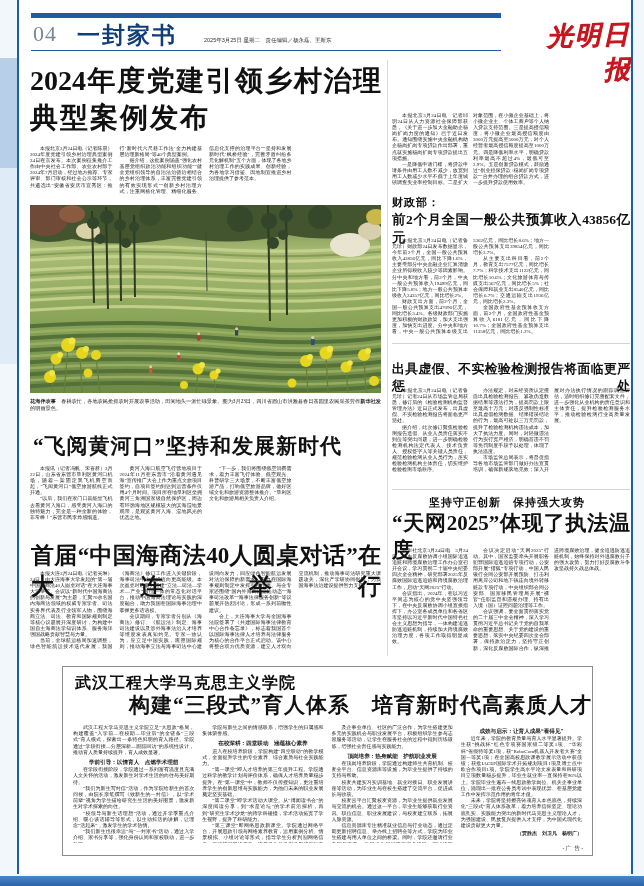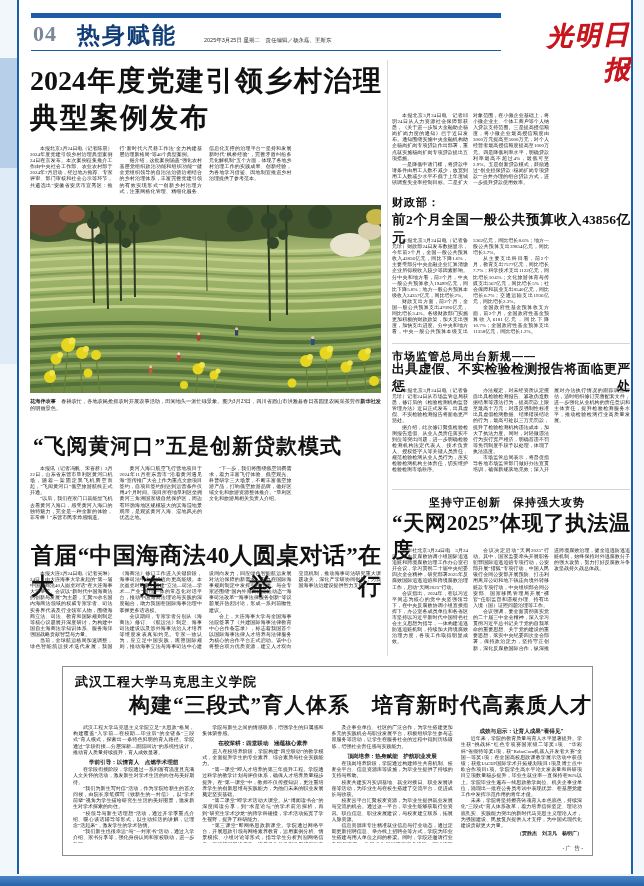--- a/index.html
+++ b/index.html
@@ -14,21 +14,21 @@
   .edge-strip-a{position:absolute;left:0;top:58px;width:17px;height:110px;background:#b7cfe9;}
   .edge-strip-b{position:absolute;left:0;top:168px;width:17px;height:196px;background:#dfecf8;}
   .page-line-left{position:absolute;left:17px;top:0;width:2px;height:874px;background:#1b5ea9;}
   .page-line-right{position:absolute;left:631px;top:0;width:2px;height:874px;background:#1b5ea9;}
   .bottom-band{position:absolute;left:0;top:876px;width:644px;height:10px;background:linear-gradient(#4a86c6,#2a63a8);}
   .page{position:absolute;left:19px;top:0;width:612px;height:874px;background:#ffffff;}
 
   
   .mast-bar{position:absolute;left:12px;top:13px;width:470px;height:5px;background:#1d5ca7;}
   .mast-rule{position:absolute;left:12px;top:50px;width:470px;height:1px;background:#1d5ca7;}
-  .mast-num{position:absolute;left:14px;top:21px;font-size:22px;font-weight:700;color:#7a8699;letter-spacing:1px;}
+  .mast-num{position:absolute;left:14px;top:21px;font-size:22px;font-weight:400;color:#7a8699;letter-spacing:1px;}
   .mast-section{position:absolute;left:58px;top:20px;font-size:23px;font-weight:800;color:#123e78;letter-spacing:2px;}
   .mast-date{position:absolute;left:185px;top:37px;font-size:5.5px;color:#333;}
   .mast-brand{position:absolute;left:512px;top:18px;width:100px;text-align:right;
     font-family:"DejaVu Serif","Liberation Serif",serif;font-style:italic;font-weight:bold;
     font-size:26px;color:#c9161e;letter-spacing:2px;transform:rotate(-1.5deg);
     text-shadow:0.4px 0.4px 0 #c9161e;}
 
   
   .v-divider{position:absolute;left:368px;top:60px;width:1px;height:596px;background:#d9d9d9;}
   .h-divider{position:absolute;left:373px;width:238px;height:1px;background:#d4d4d4;}
@@ -66,21 +66,21 @@
   .r1-body{top:113px;height:78px;}
   .r2-title{top:211px;font-size:13.5px;line-height:18px;}
   .r2-body{top:238px;height:100px;}
   .r3-title{top:361px;font-size:12.8px;line-height:17px;}
   .r3-body{top:388px;height:88px;}
   .r4-title{top:510px;font-size:21px;line-height:27px;}
   .r4-body{top:548px;height:106px;}
 
   
   .ad-box{position:absolute;left:43px;top:666px;width:531px;height:190px;border:1px solid #8c8c8c;background:#fff;box-sizing:border-box;}
-  .ad-org{position:absolute;left:12px;top:6px;font-size:13px;font-weight:800;color:#111;letter-spacing:1px;text-align:center;}
+  .ad-org{position:absolute;left:12px;top:6px;font-size:16px;font-weight:800;color:#111;letter-spacing:1px;text-align:center;}
   .ad-title{position:absolute;left:0;top:24px;width:100%;text-align:right;font-weight:900;font-size:21px;color:#111;letter-spacing:1px;}
   .ad-cols{position:absolute;left:10px;top:58px;width:509px;height:118px;display:flex;gap:8px;}
   .ad-col{flex:1 1 0;font-size:5px;line-height:6.2px;color:#1b1b1b;text-align:justify;overflow:hidden;
     font-family:"Liberation Serif","DejaVu Serif",serif;}
   .ad-col p{margin:0;text-indent:2em;}
   .ad-subhead{font-family:"Liberation Sans","DejaVu Sans",sans-serif;font-weight:bold;font-size:5.6px;
     text-align:center;text-indent:0;margin:3px 0 2px 0;}
   .ad-credit{text-align:right;margin-top:2px;font-weight:bold;}
   .ad-mark{position:absolute;right:8px;bottom:2px;font-size:5.6px;color:#222;letter-spacing:1px;}
 </style>
@@ -90,21 +90,21 @@
 <div class="edge-strip-a"></div>
 <div class="edge-strip-b"></div>
 <div class="page-line-left"></div>
 <div class="page-line-right"></div>
 <div class="bottom-band"></div>
 
 <div class="page">
 
   <div class="mast-bar"></div>
   <div class="mast-num serif">04</div>
-  <div class="mast-section">热身赋能</div>
+  <div class="mast-section">一封家书</div>
   <div class="mast-date">2025年3月25日  星期二　责任编辑／杨永磊、王斯东</div>
   <div class="mast-brand">光明日报</div>
   <div class="mast-rule"></div>
 
   <div class="v-divider"></div>
 
   <div class="lead-title serif">
     <div class="l1">2024年度党建引领乡村治理</div>
     <div class="l2">典型案例发布</div>
   </div>
@@ -244,21 +244,21 @@
           <circle cx="300" cy="144" r="3.2"></circle>
           <circle cx="338" cy="146" r="3"></circle>
         <circle cx="320" cy="158" r="2.8"></circle>
       </g>
     </svg>
   </div>
   <div class="caption serif-body">
     <span class="credit">新华社发</span><b>花海伴农事</b>　<span>春耕农忙，各地农民抢抓农时开展农事活动，田间地头一派忙碌景象。图为3月23日，四川省眉山市洪雅县春日茶园里农民采茶劳作的明丽景色。</span>
   </div>
 
-  <div class="feiyue-title serif">“飞阅黄河口”五是创新贷款模式</div>
+  <div class="feiyue-title serif">“飞阅黄河口”坚持和发展新时代</div>
   <div class="feiyue-body body-text serif-body">
       <p>本报讯（记者冯帆、宋喜群）3月22日，山东省东营市垦利区黄河口机场，随着一架固定翼飞机腾空而起，“飞阅黄河口”低空旅游航线正式开通。</p>
       <p>“以后，我们在家门口就能坐飞机去看黄河入海口，感受黄河入海口的独特魅力，完全是一种全新的体验，非常棒！”东营市民李烨感慨道。</p>
       <p>黄河入海口航空飞行营地项目于2024年11月在东营市“沿着黄河遇见海”宣传推广大会上作为重点文旅项目签约，自项目签约到达到运营条件仅用4个月时间。项目所在地垦利区坐拥黄河三角洲国家级自然保护区，周边有环渤海地区规模较大的滨海湿地景观带，是观览黄河入海、湿地风光的优选之地。</p>
       <p>“下一步，我们将围绕低空消费需求，着力丰富飞行体验、低空观光、科普研学三大场景，不断丰富低空旅游产品，打响低空旅游品牌，做好区域文化和旅游资源整体推介。”垦利区文化和旅游局相关负责人介绍。</p>
     </div>
 
   <div class="haishang-title serif">首届“中国海商法40人圆桌对话”在大连举行</div>
   <div class="haishang-body body-text serif-body">
       <p>本报大连3月24日电（记者吴琳）24日，由大连海事大学发起的“第一届中国海商法40人圆桌对话”在大连海事大学举行。会议以“新时代中国海商法的创新与发展”为主题，汇聚70余名国内海商法领域的权威专家学者、司法实务界代表及行业领军人物，围绕海商立法、司法、教育和国际规则制定等核心议题展开深度研讨，为构建中国自主海商法学知识体系、服务海洋强国战略贡献智慧与力量。</p>
@@ -276,21 +276,20 @@
   <div class="r-title r2-title serif">前2个月全国一般公共预算收入43856亿元</div>
   <div class="r-body r2-body body-text serif-body">
       <p>本报北京3月24日电（记者鲁元珍）财政部24日发布数据显示，今年前2个月，全国一般公共预算收入43856亿元，同比下降1.6%，主要受部分中央金融企业汇算清缴企业所得税收入较少等因素影响。分中央和地方看，前2个月，中央一般公共预算收入19499亿元，同比下降5.8%；地方一般公共预算本级收入24357亿元，同比增长2%。</p>
       <p>财政支出方面，前2个月，全国一般公共预算支出47096亿元，同比增长3.4%。各级财政部门实施更加积极的财政政策，加大支出强度，加快支出进度。分中央和地方看，中央一般公共预算本级支出5362亿元，同比增长8.6%；地方一般公共预算支出39854亿元，同比增长3.7%。</p>
       <p>从主要支出科目看，前2个月，教育支出7577亿元，同比增长7.7%；科学技术支出1122亿元，同比增长10.6%；文化旅游体育与传媒支出567亿元，同比增长5%；社会保障和就业支出8540亿元，同比增长6.7%；交通运输支出1936亿元，同比增长2.3%。</p>
       <p>全国政府性基金预算收支方面，前2个月，全国政府性基金预算收入6181亿元，同比下降10.7%；全国政府性基金预算支出11358亿元，同比增长1.2%。</p>
     </div>
 
   <div class="h-divider" style="top:343px;"></div>
 
-  <div class="kicker" style="top:349px;">市场监管总局出台新规——</div>
   <div class="r-title r3-title serif">出具虚假、不实检验检测报告将面临更严惩处</div>
   <div class="r-body r3-body body-text serif-body">
       <p>本报北京3月24日电（记者鲁元珍）记者24日从市场监管总局获悉，修订后的《检验检测机构监督管理办法》近日正式发布，出具虚假、不实检验检测报告将面临更严惩处。</p>
       <p>据介绍，此次修订聚焦检验检测报告造假、从业人员责任落实不到位等突出问题，进一步明确检验检测机构法定代表人、技术负责人、授权签字人等关键人员责任，规范检验检测从业人员行为，压实检验检测机构主体责任，切实维护检验检测市场秩序。</p>
       <p>办法规定，对未经资质认定擅自出具检验检测报告、篡改伪造数据结果等违法行为，提高罚款上限至最高十万元；对违反强制性标准出具虚假检测数据、结果错误结论的行为，最高可处以三万元罚款，提升了检验检测机构违法成本，加大了执法力度。同时，对轻微违法行为实行宽严相济，明确首违不罚等免罚制度手段予以处理，体现了执法温度。</p>
       <p>市场监管总局表示，将督促指导各地市场监管部门做好办法宣贯培训，确保新规落地见效；深入开展对办法执行情况的跟踪调查评估，适时组织修订完善配套文件，进一步强化从业机构的责任意识和主体责任，提升检验检测服务水平，推动检验检测行业高质量发展。</p>
     </div>
 
   <div class="h-divider" style="top:489px;"></div>
 

